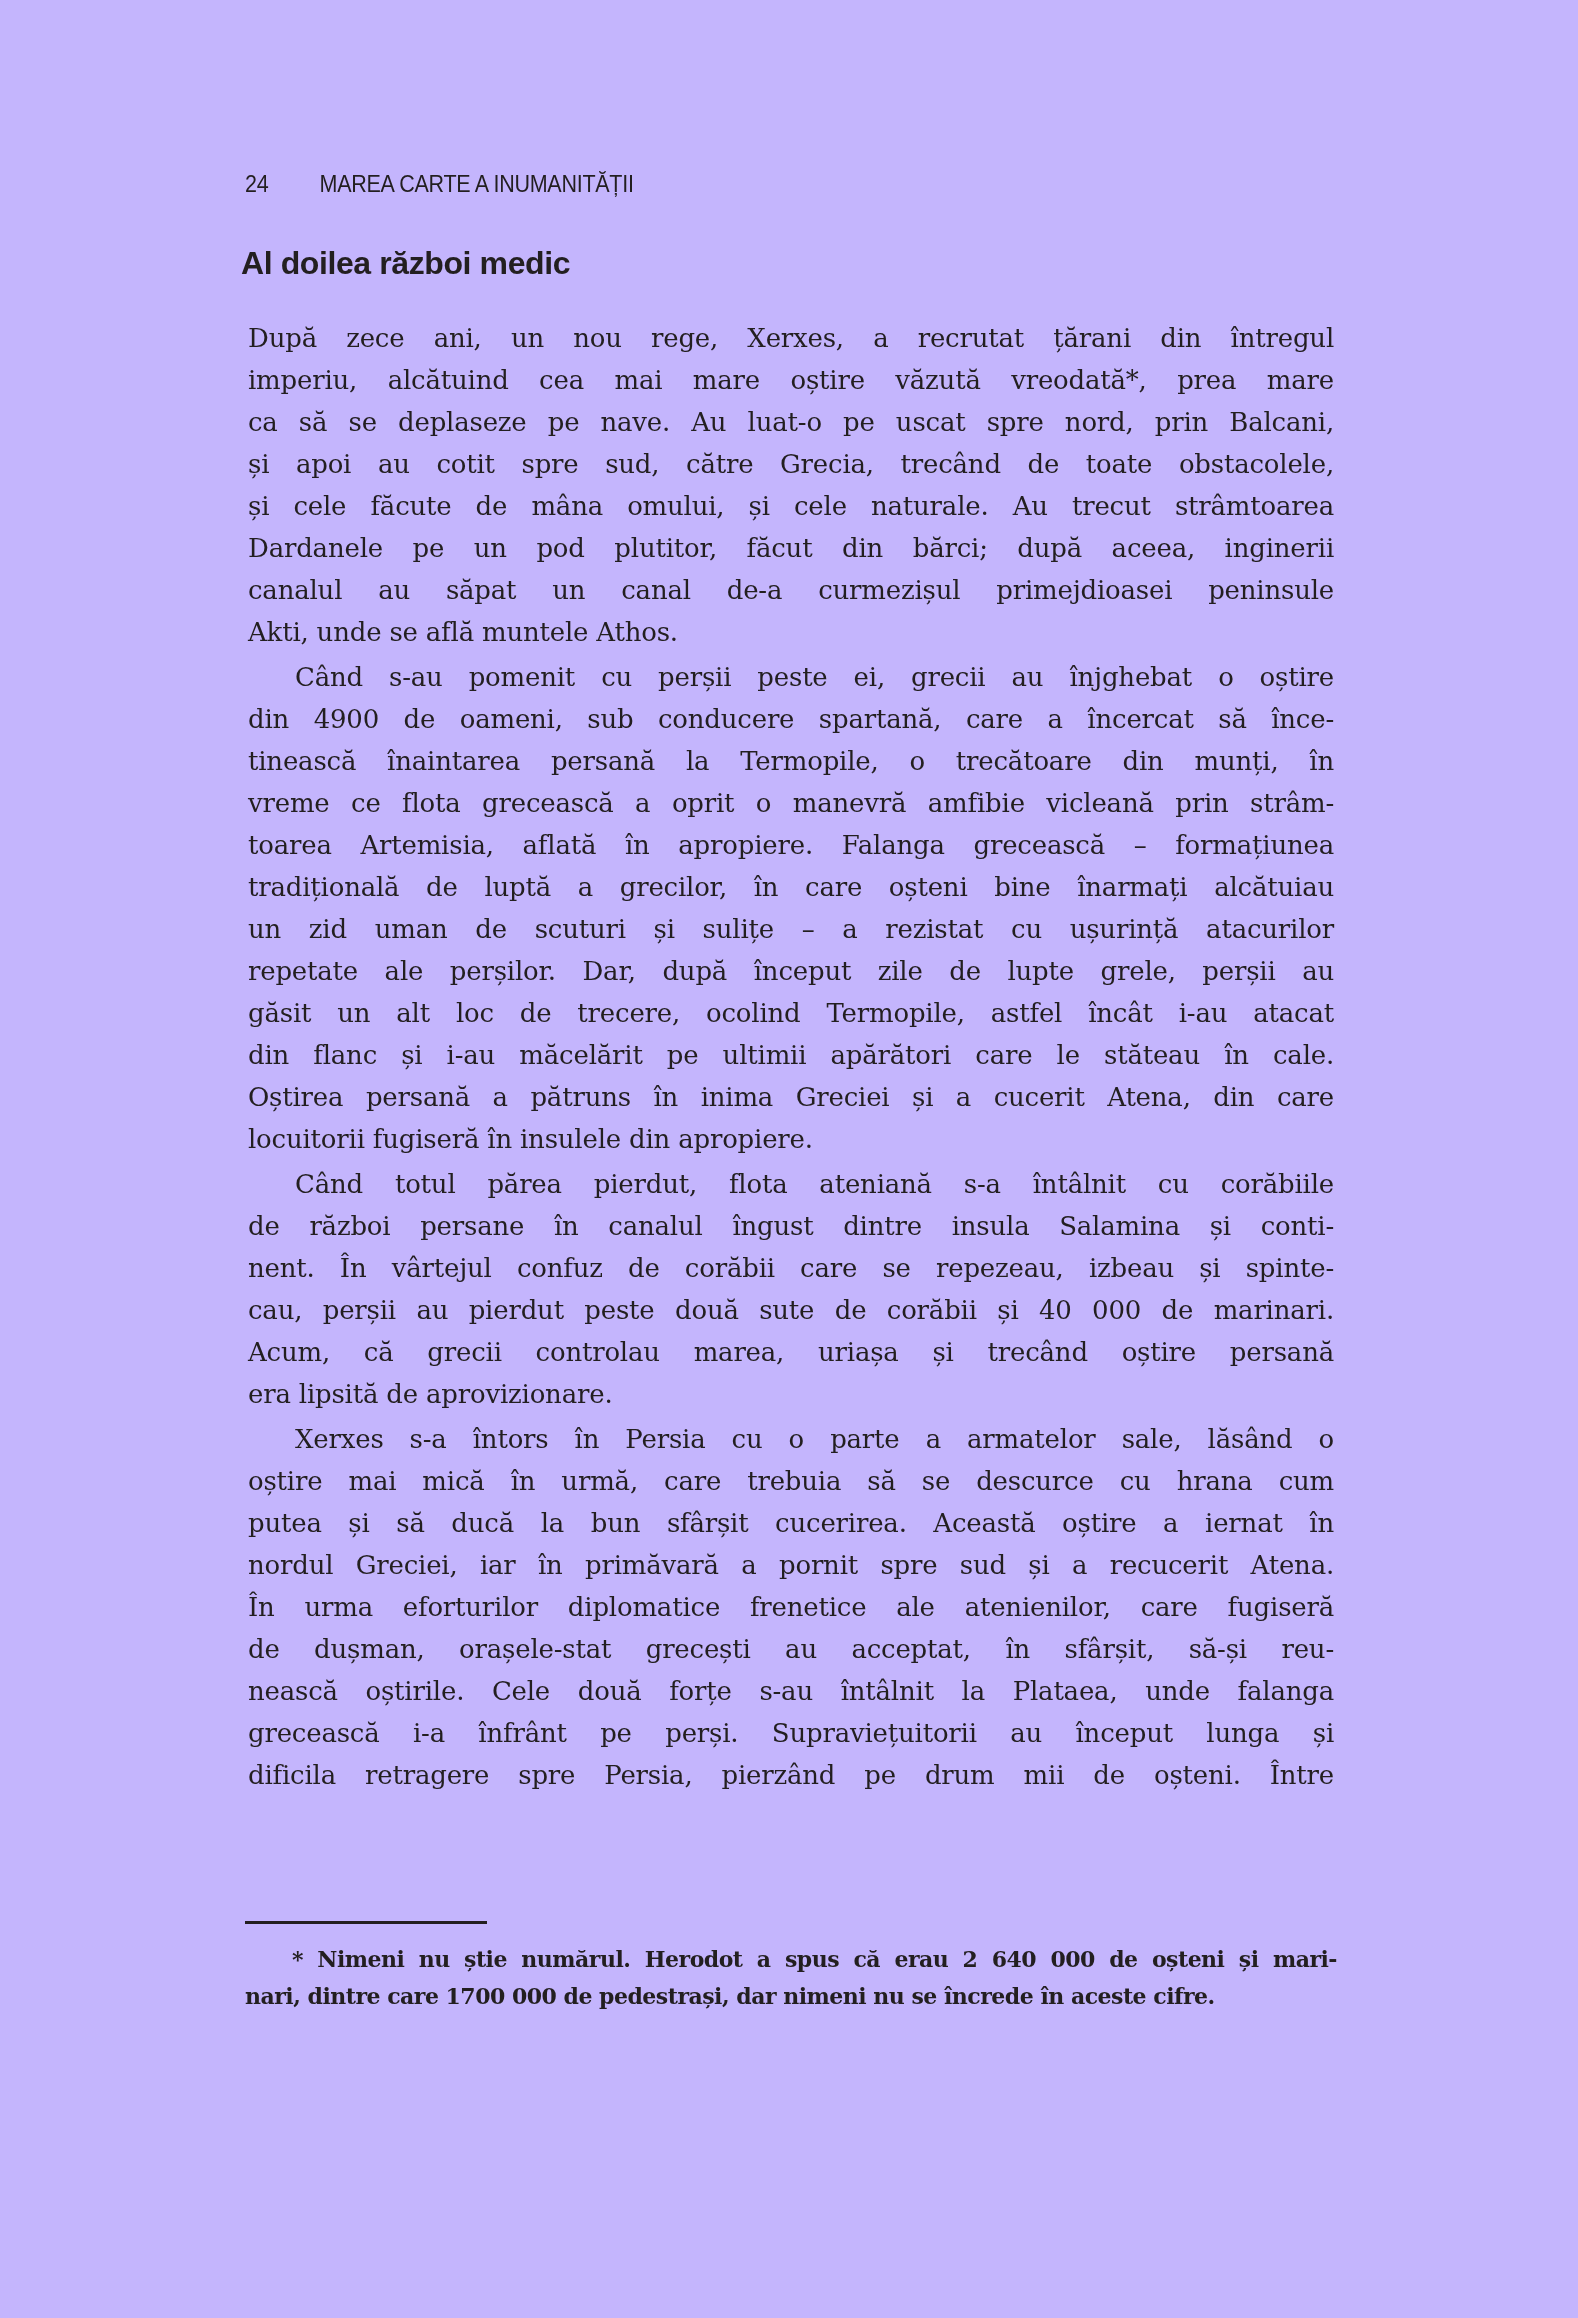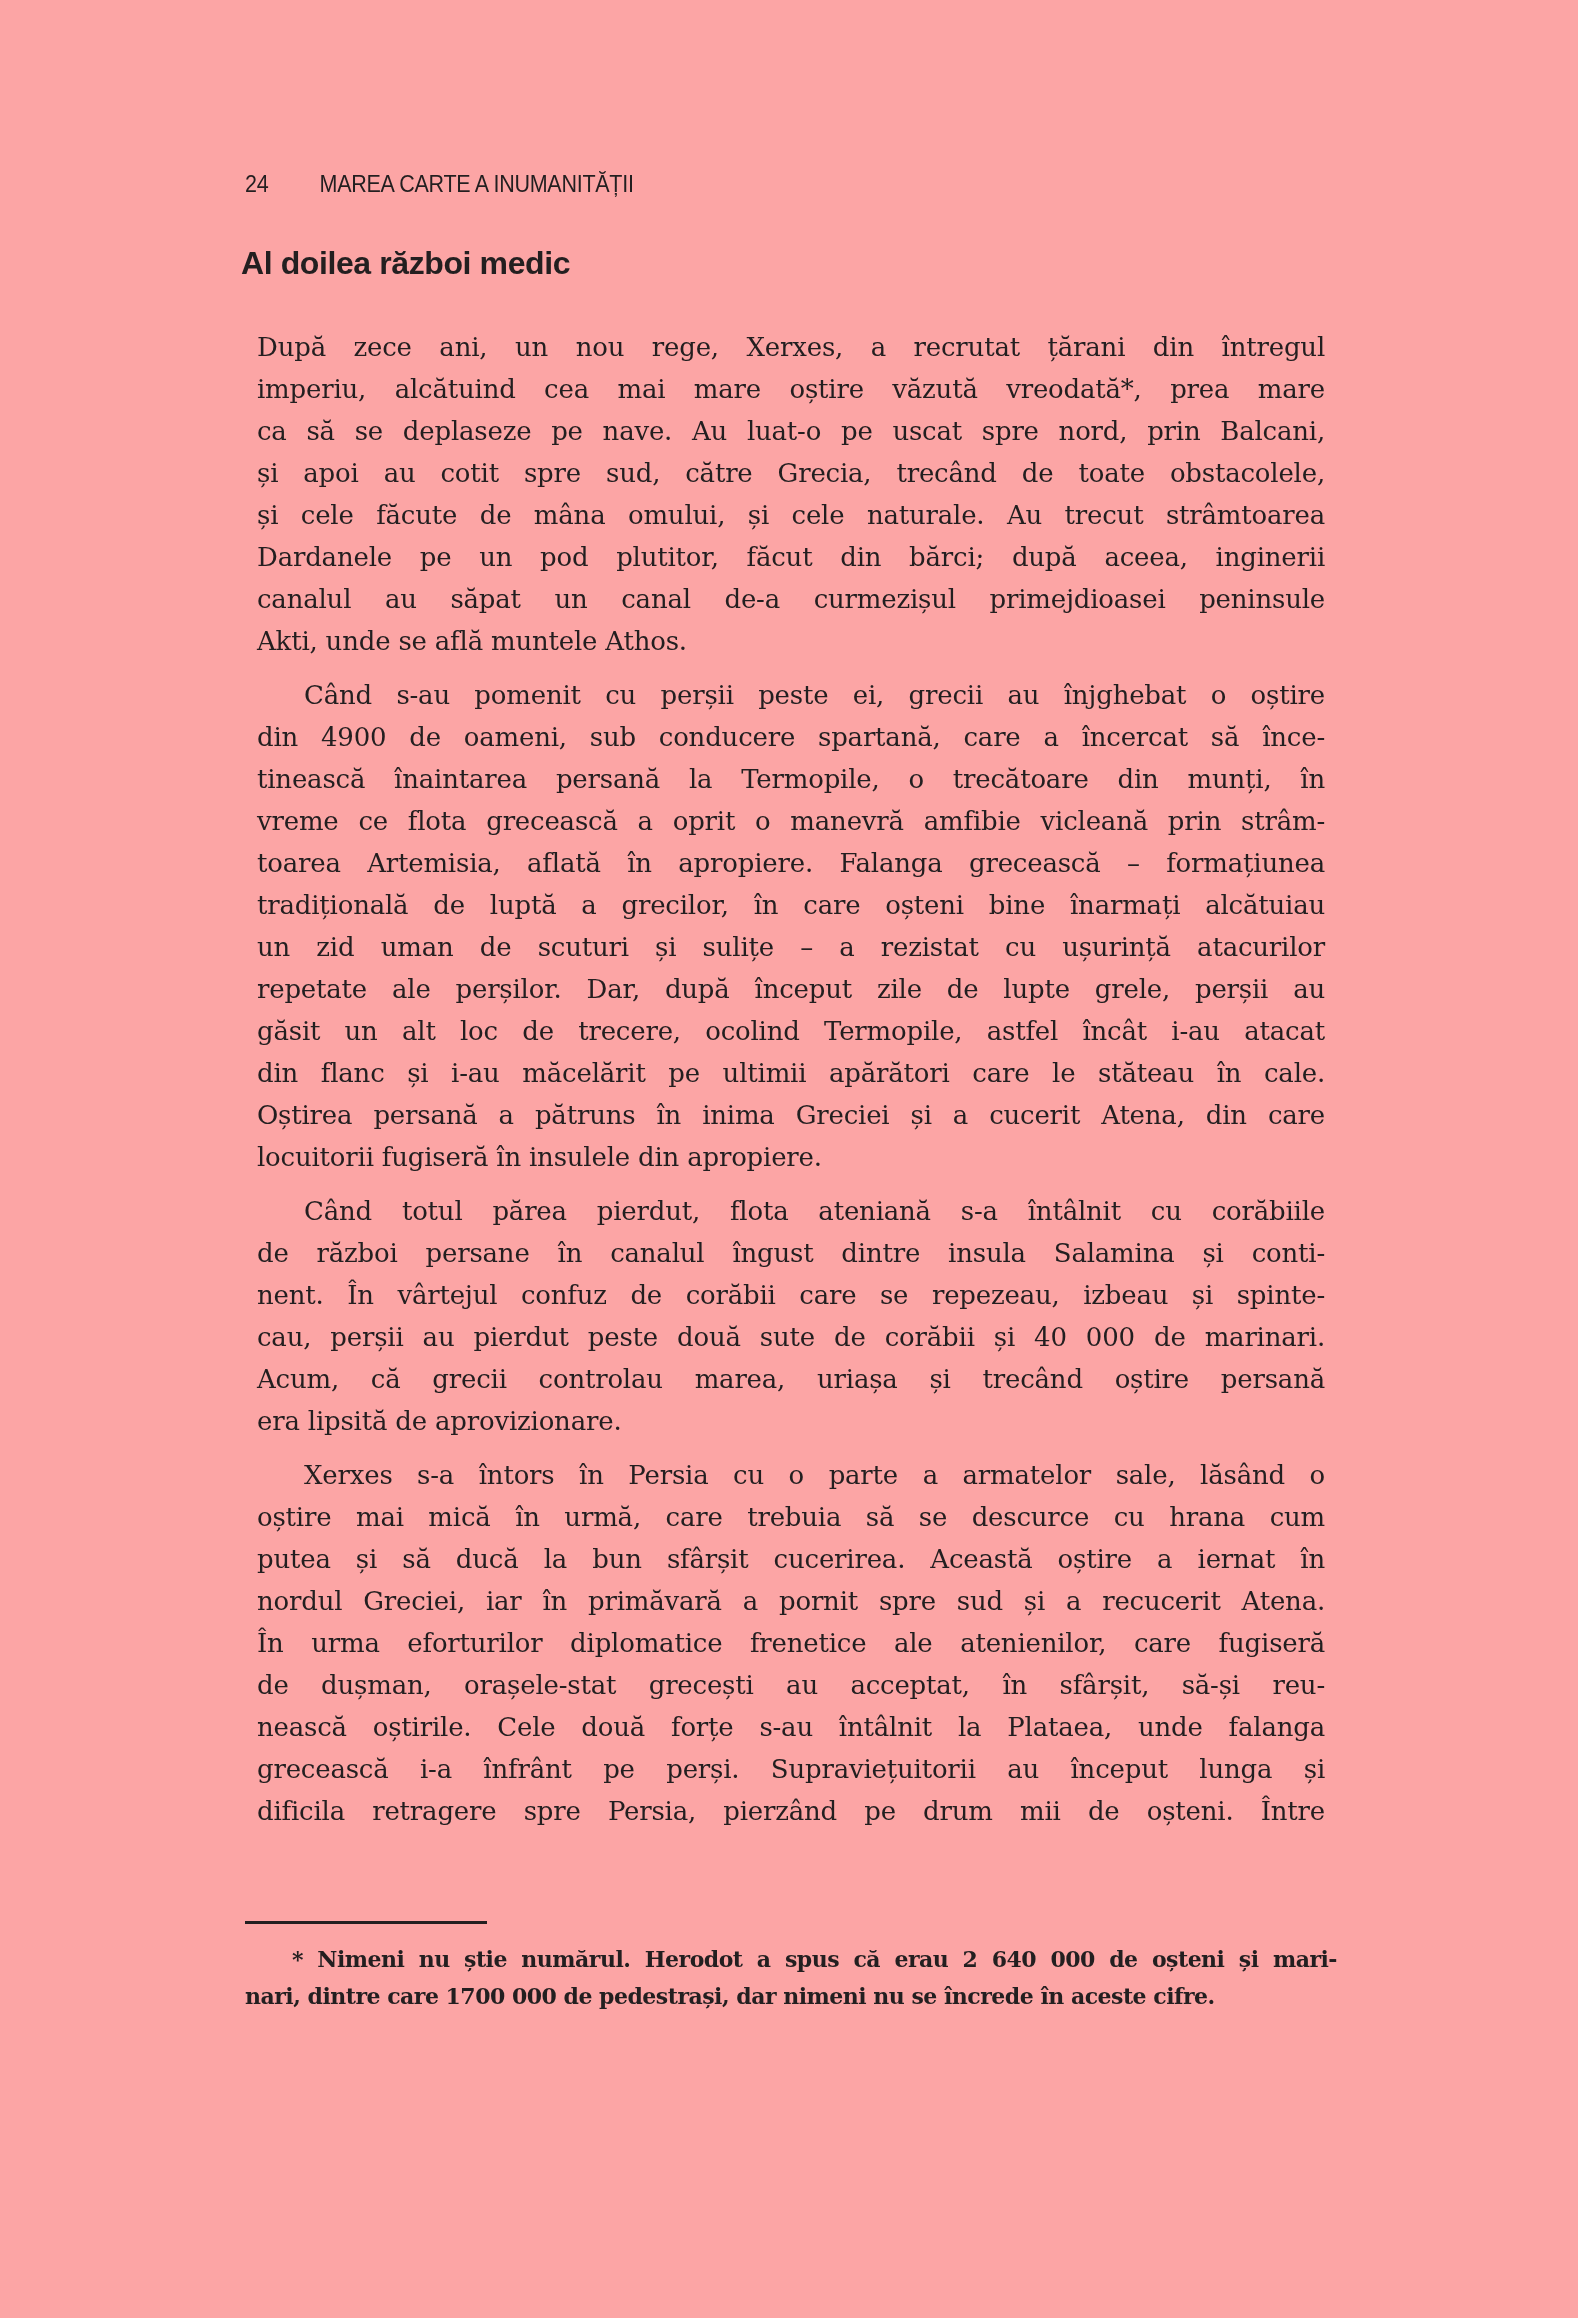--- a/index.html
+++ b/index.html
@@ -12,21 +12,21 @@
     height: 2319px;
     position: relative;
     overflow: hidden;
     color: #231f20;
   }
   .page {
     position: absolute;
     left: 0; top: 0;
     width: 1579px;
     height: 2319px;
-    background: #fca5a5;
+    background: #c4b5fd;
   }
   .running-head {
     position: absolute;
     left: 245px;
     top: 171px;
     font-family: "Liberation Sans", sans-serif;
     font-size: 23.4px;
     line-height: 27px;
     letter-spacing: -0.3px;
     white-space: nowrap;
@@ -52,21 +52,21 @@
   .body-text {
     position: absolute;
     left: 245px;
     top: 314px;
     width: 1092px;
     font-family: "DejaVu Serif", serif;
     font-size: 26px;
     line-height: 42px;
     letter-spacing: -0.2px;
   }
-  .paragraph { margin: 12px; }
+  .paragraph { margin: 3px; }
   .line {
     display: block;
     height: 42px;
     text-align: justify;
     text-align-last: justify;
     white-space: nowrap;
     overflow: visible;
   }
   .line.last { text-align-last: left; }
   .line.indent { padding-left: 47px; }

